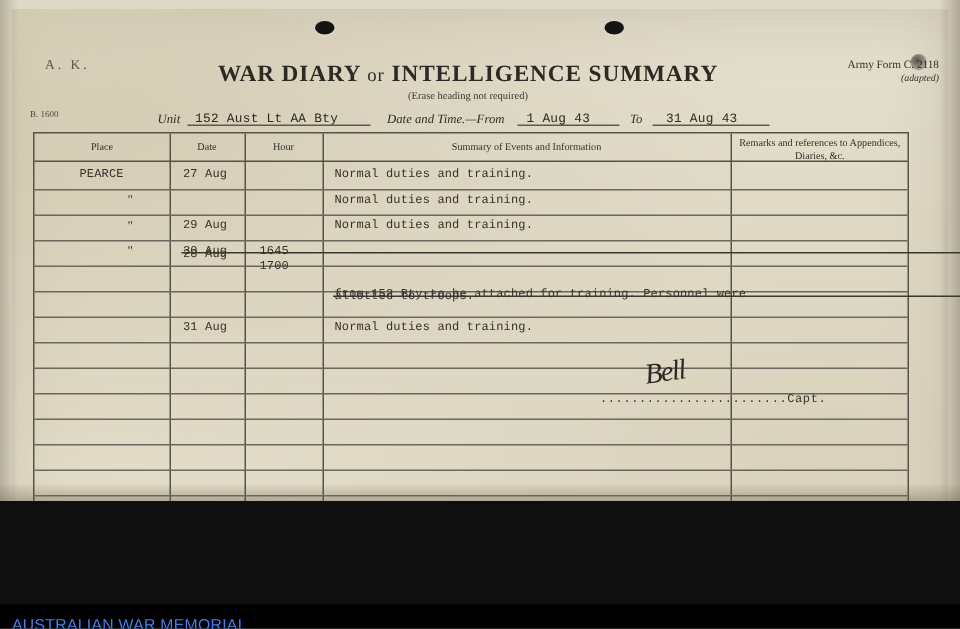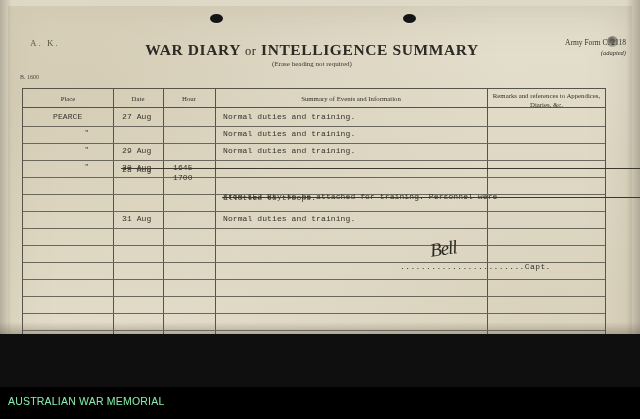--- a/index.html
+++ b/index.html
@@ -247,23 +247,23 @@
     color: #36342c;
     letter-spacing: 0.4px;
   }
 
   
   .footer {
     position: absolute;
     left: 0;
     bottom: 0;
     width: 640px;
-    height: 32px;
+    height: 16px;
     background: #000;
-    color: #86efac;
+    color: #3b82f6;
   }
   .footer .left {
     position: absolute;
     left: 8px;
     top: 8px;
     font-size: 10.5px;
     letter-spacing: 0.2px;
     font-family: "Liberation Sans", sans-serif;
   }
   .footer .right {
@@ -299,20 +299,33 @@
 
     <div class="hdr-title">
       <span>WAR DIARY</span>
       <span class="small">or</span>
       <span>INTELLIGENCE SUMMARY</span>
     </div>
     <div class="hdr-sub">(Erase heading not required)</div>
 
     <div class="leftcode">B. 1600</div>
 
+    <div class="unitline">
+      <span class="lbl" style="position:absolute;left:85px;top:2px;">Unit</span>
+      <span class="rule" style="position:absolute;left:105px;top:0px;width:122px;"></span>
+      <span class="typed" style="position:absolute;left:110px;top:2px;">152 Aust Lt AA Bty</span>
+
+      <span class="lbl" style="position:absolute;left:238px;top:2px;">Date and Time.—From</span>
+      <span class="rule" style="position:absolute;left:325px;top:0px;width:68px;"></span>
+      <span class="typed" style="position:absolute;left:331px;top:2px;">1 Aug 43</span>
+
+      <span class="lbl" style="position:absolute;left:400px;top:2px;">To</span>
+      <span class="rule" style="position:absolute;left:415px;top:0px;width:78px;"></span>
+      <span class="typed" style="position:absolute;left:424px;top:2px;">31 Aug 43</span>
+    </div>
 
     <div class="table">
 
       <div class="vline" style="left:90px;"></div>
       <div class="vline" style="left:140px;"></div>
       <div class="vline" style="left:192px;"></div>
       <div class="vline" style="left:464px;"></div>
 
       <div class="hline strong" style="top:18px;"></div>
 

